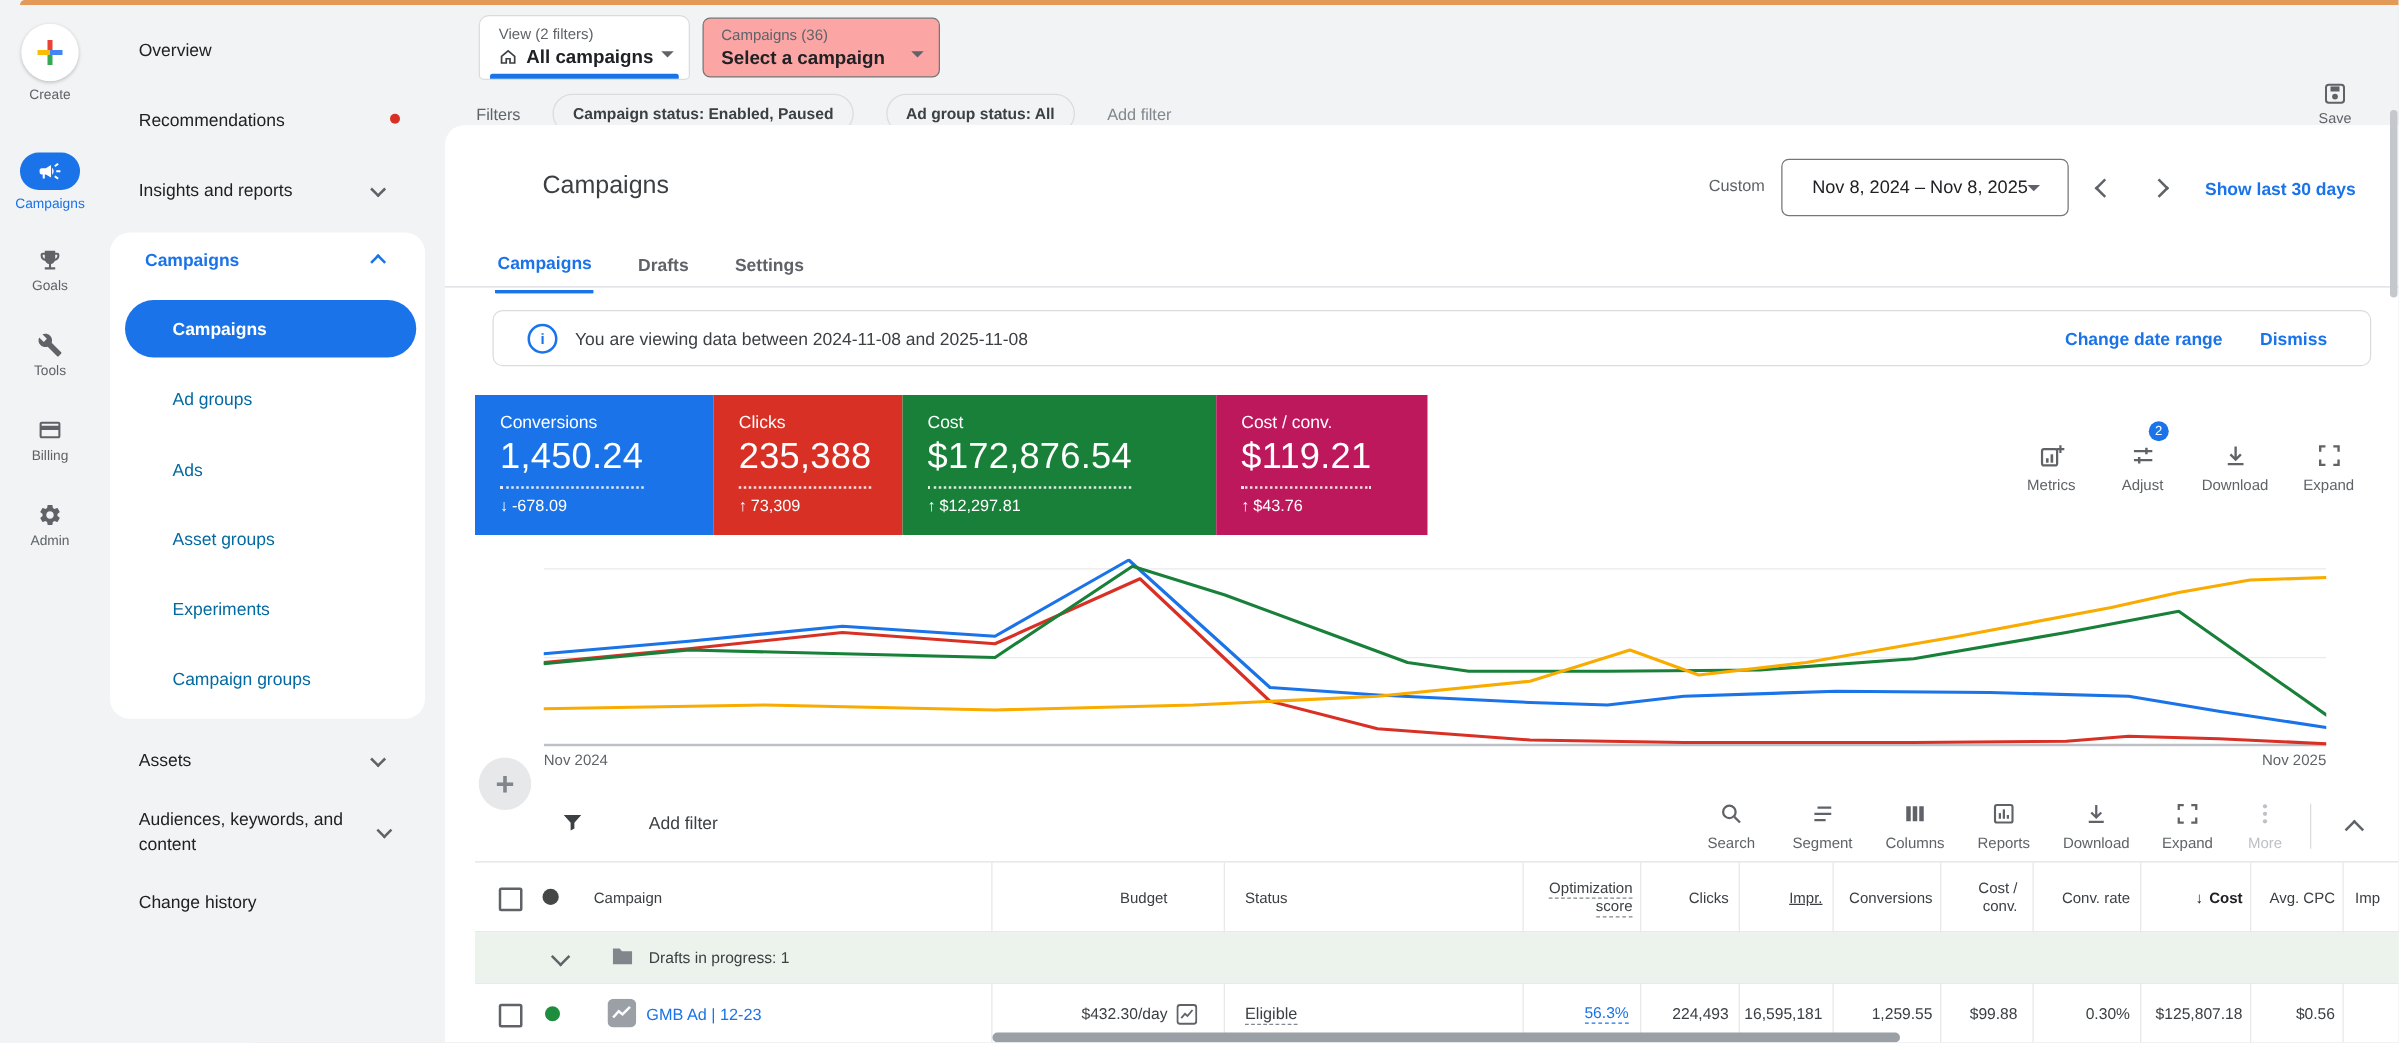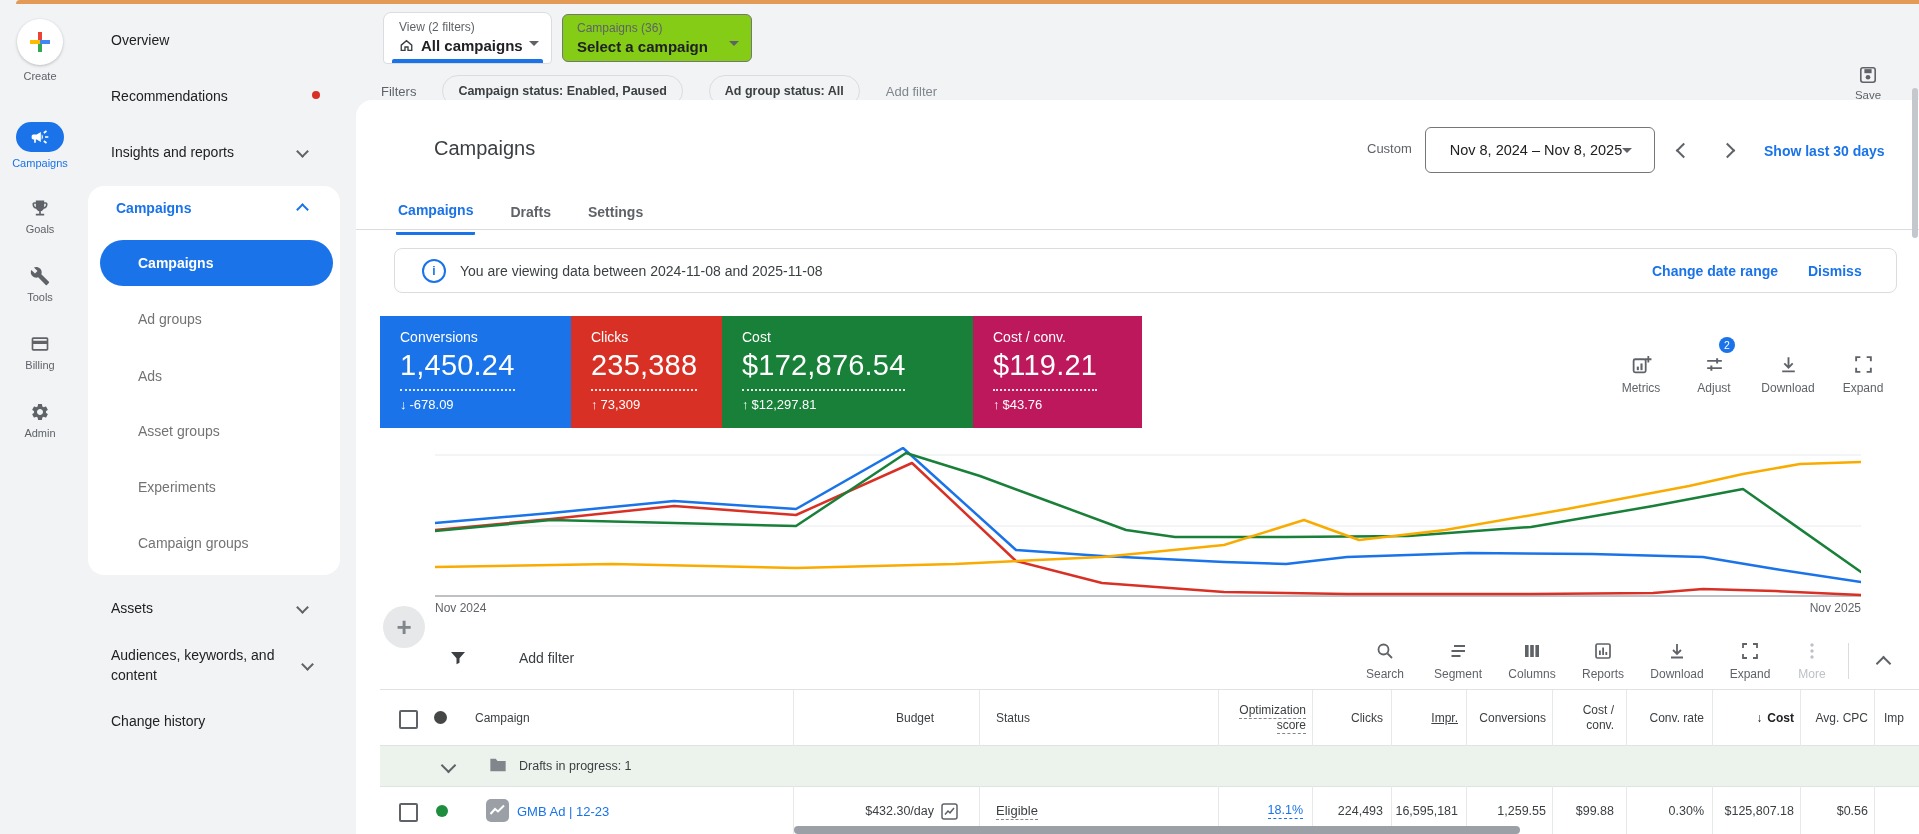--- a/index.html
+++ b/index.html
@@ -17,42 +17,42 @@
   .plusbox{position:relative;width:20px;height:20px;}
   .plusbox div{position:absolute;}
   .rail-pill{width:48px;height:30px;border-radius:15px;background:#1a73e8;margin:0 auto;
     display:flex;align-items:center;justify-content:center;}
   .rail-ico{height:22px;display:flex;align-items:flex-end;justify-content:center;}
   
   .nav-item{position:absolute;left:80px;width:268px;height:26px;font-size:14px;color:#202124;
     display:flex;align-items:center;cursor:pointer;}
   .nav-item .lbl{margin-left:31px;}
   .nav-card{position:absolute;left:88px;top:186px;width:252px;height:389px;background:#fff;border-radius:16px;}
-  .sub-item{position:absolute;left:88px;width:272px;height:28px;font-size:14px;color:#737373;
+  .sub-item{position:absolute;left:88px;width:272px;height:28px;font-size:14px;color:#0369a1;
     display:flex;align-items:center;cursor:pointer;}
   .sub-item .lbl{margin-left:50px;}
   .sel-pill{position:absolute;left:100px;top:240px;width:233px;height:46px;border-radius:23px;
     background:#1a73e8;color:#fff;font-weight:bold;font-size:14px;display:flex;align-items:center;cursor:pointer;}
   .sel-pill .lbl{margin-left:38px;}
   .chev{display:inline-block;width:7px;height:7px;border-right:2px solid #5f6368;border-bottom:2px solid #5f6368;}
   .chev.down{transform:rotate(45deg);}
   .chev.up{transform:rotate(-135deg);}
   .chev.blue{border-color:#1a73e8;}
   .chev.big{width:9px;height:9px;border-width:2.2px;}
   .chev.left{transform:rotate(135deg);}
   .chev.right{transform:rotate(-45deg);}
   .caret{width:0;height:0;border-left:5px solid transparent;border-right:5px solid transparent;border-top:5px solid #5f6368;}
   .reddot{width:8px;height:8px;border-radius:50%;background:#d93025;}
   
   .viewdrop{position:absolute;left:383px;top:12px;width:167px;height:50px;background:#fff;
     border:1px solid #dadce0;border-radius:8px 8px 4px 4px;cursor:pointer;}
   .viewdrop .small{font-size:12px;color:#5f6368;margin:7px 0 0 15px;}
   .viewdrop .big{font-size:15px;color:#202124;font-weight:bold;margin:3px 0 0 15px;display:flex;align-items:center;gap:7px;}
   .blueline{position:absolute;left:8px;right:8px;bottom:0;height:4px;background:#1a73e8;border-radius:2px 2px 0 0;}
-  .selbox{position:absolute;left:562px;top:14px;width:188px;height:46px;background:#84cc16;
+  .selbox{position:absolute;left:562px;top:14px;width:188px;height:46px;background:#fca5a5;
     border:1px solid #747775;border-radius:6px;cursor:pointer;}
   .selbox .small{font-size:12px;color:#5f6368;margin:6px 0 0 14px;}
   .selbox .big{font-size:15px;color:#202124;font-weight:bold;margin:3px 0 0 14px;}
   .chip{height:30px;border:1px solid #dadce0;border-radius:16px;background:transparent;
     font-size:12.5px;color:#3c4043;font-weight:bold;display:flex;align-items:center;padding:0 15px;cursor:pointer;}
   
   .content{position:absolute;left:356px;top:100px;right:0;bottom:0;background:#fff;border-radius:16px 0 0 0;}
   .page-title{position:absolute;left:434px;top:137px;font-size:20px;color:#3c4043;}
   .datebox{position:absolute;left:1425px;top:127px;width:230px;height:46px;border:1px solid #747775;
     border-radius:6px;display:flex;align-items:center;justify-content:center;
@@ -494,21 +494,21 @@
   <div class="rcell" style="left:517px;top:801px;color:#1a73e8;font-size:13px;cursor:pointer;">GMB Ad | 12-23</div>
   <div class="rcell r" style="left:793px;width:141px;top:801px;">$432.30/day</div>
   <svg class="abs" style="left:941px;top:803px;" width="17" height="17" viewBox="0 0 17 17">
     <rect x="1" y="1" width="15" height="15" rx="2" fill="none" stroke="#5f6368" stroke-width="1.5"></rect>
     <polyline points="4,11.5 7,8 9,9.8 13,5" fill="none" stroke="#5f6368" stroke-width="1.5"></polyline>
   </svg>
   <div class="rcell" style="left:996px;top:801px;font-size:13px;">
     <span class="dotted">Eligible</span>
   </div>
   <div class="rcell r" style="left:1218px;width:85px;top:801px;">
-    <span style="color:#1a73e8;border-bottom:1px dashed #1a73e8;padding-bottom:1px;cursor:pointer;">18.1%</span>
+    <span style="color:#1a73e8;border-bottom:1px dashed #1a73e8;padding-bottom:1px;cursor:pointer;">56.3%</span>
   </div>
   <div class="rcell r" style="left:1312px;width:71px;top:801px;">224,493</div>
   <div class="rcell r" style="left:1391px;width:67px;top:801px;">16,595,181</div>
   <div class="rcell r" style="left:1466px;width:80px;top:801px;">1,259.55</div>
   <div class="rcell r" style="left:1552px;width:62px;top:801px;">$99.88</div>
   <div class="rcell r" style="left:1626px;width:78px;top:801px;">0.30%</div>
   <div class="rcell r" style="left:1712px;width:82px;top:801px;">$125,807.18</div>
   <div class="rcell r" style="left:1800px;width:68px;top:801px;">$0.56</div>
 
   <div class="scroll-h" style="left:794px;width:726px;"></div>

